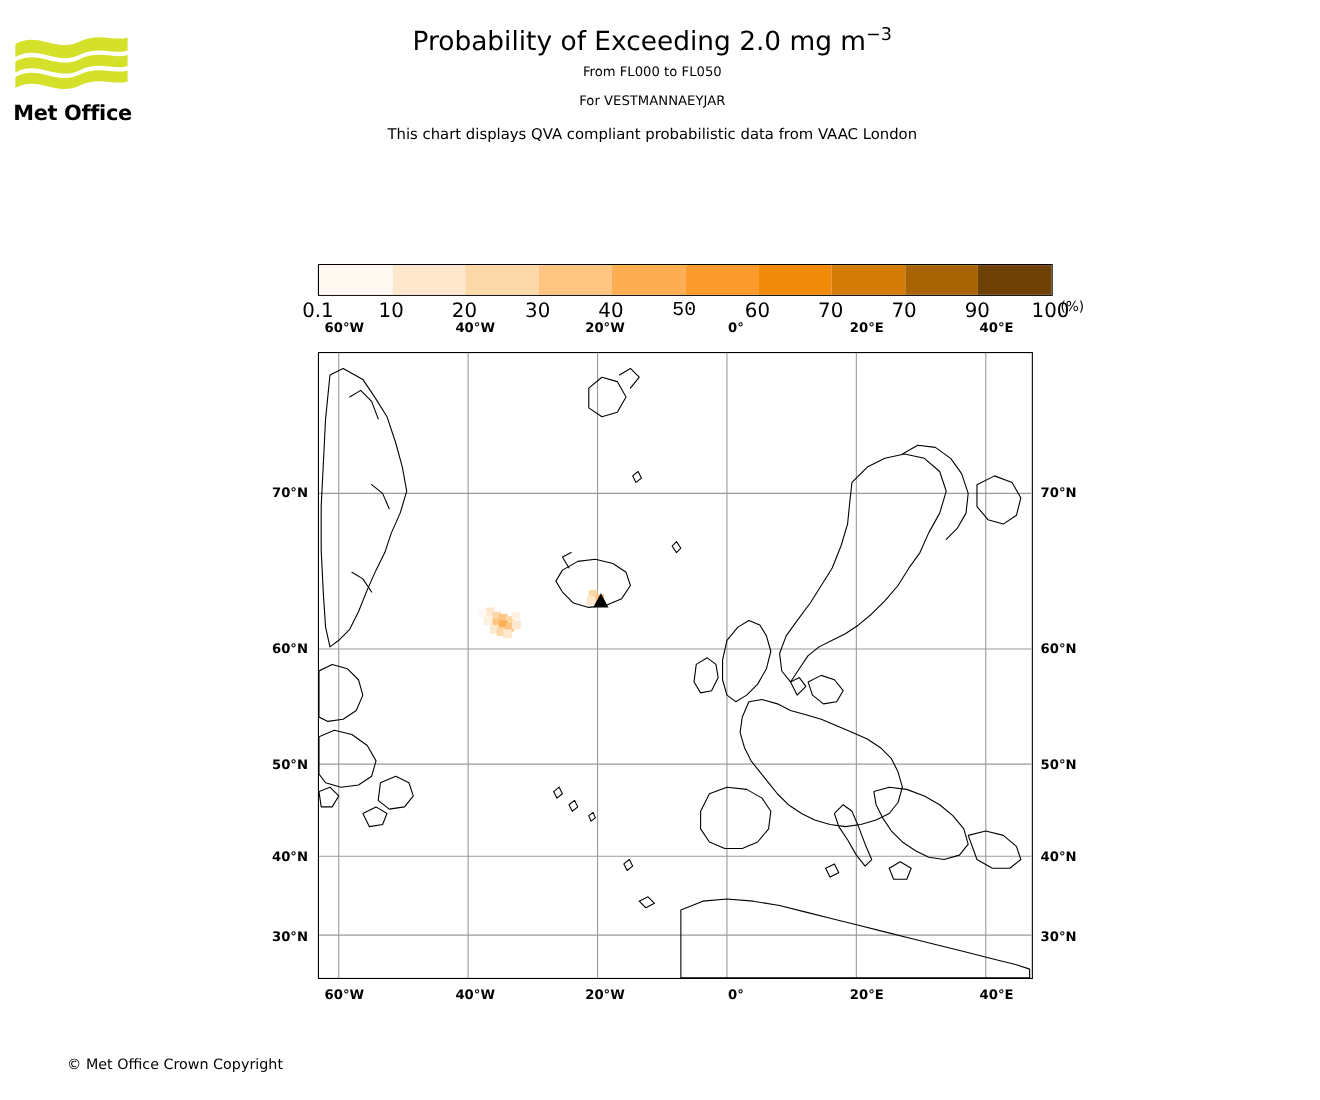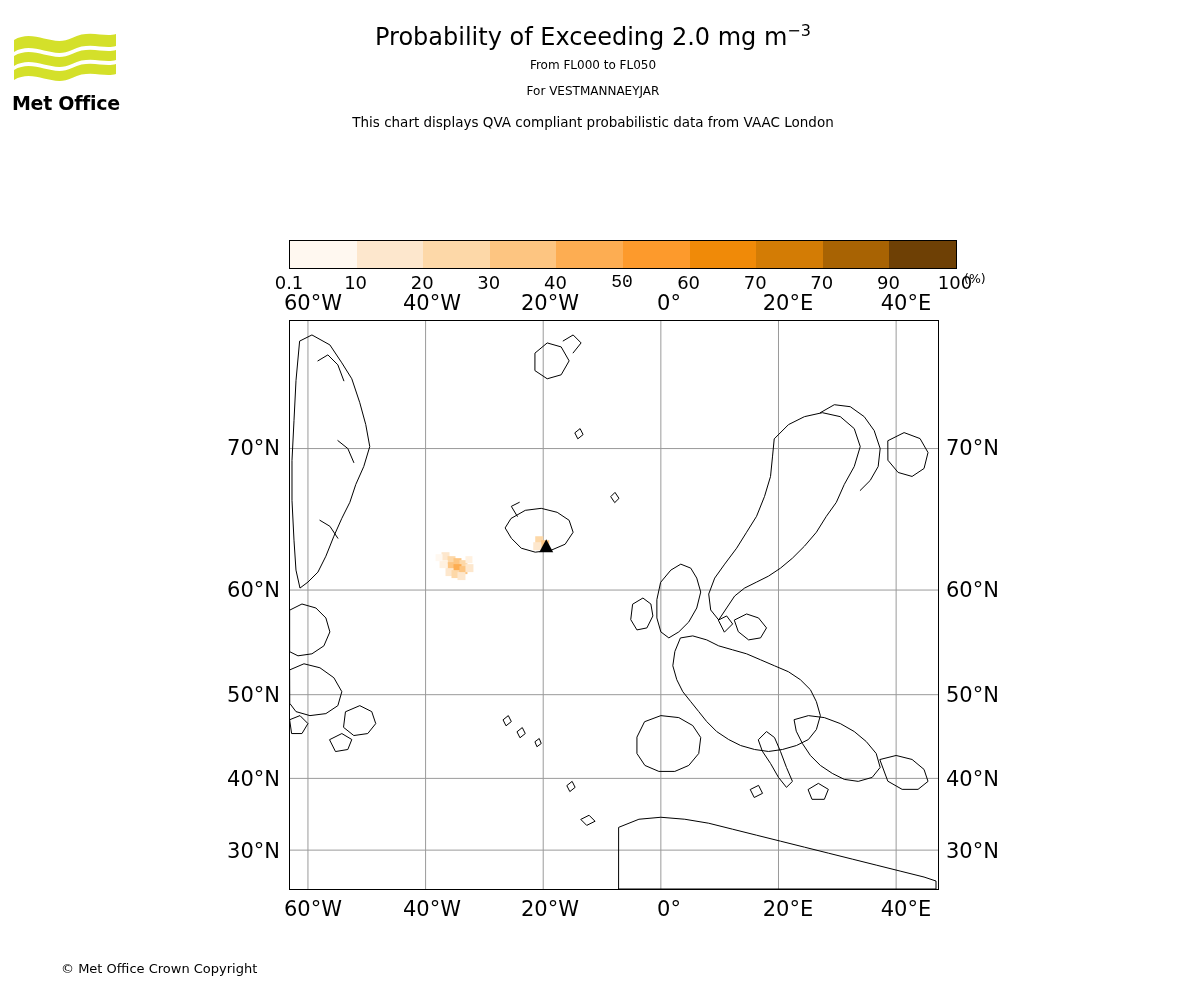--- a/index.html
+++ b/index.html
@@ -124,22 +124,23 @@
     background: #ffffff;
   }
   #map-svg {
     display: block;
     width: 100%;
     height: 100%;
   }
 
   .axis-label {
     position: absolute;
-    font-size: 21px;
+    font-size: 12px;
     white-space: nowrap;
+    font-weight: bold;
   }
   .axis-label.top   { transform: translateX(-50%); }
   .axis-label.bottom{ transform: translateX(-50%); }
   .axis-label.left  { transform: translateY(-50%); text-align: right; }
   .axis-label.right { transform: translateY(-50%); }
 
   #copyright {
     position: absolute;
     left: 61px;
     top: 961px;

